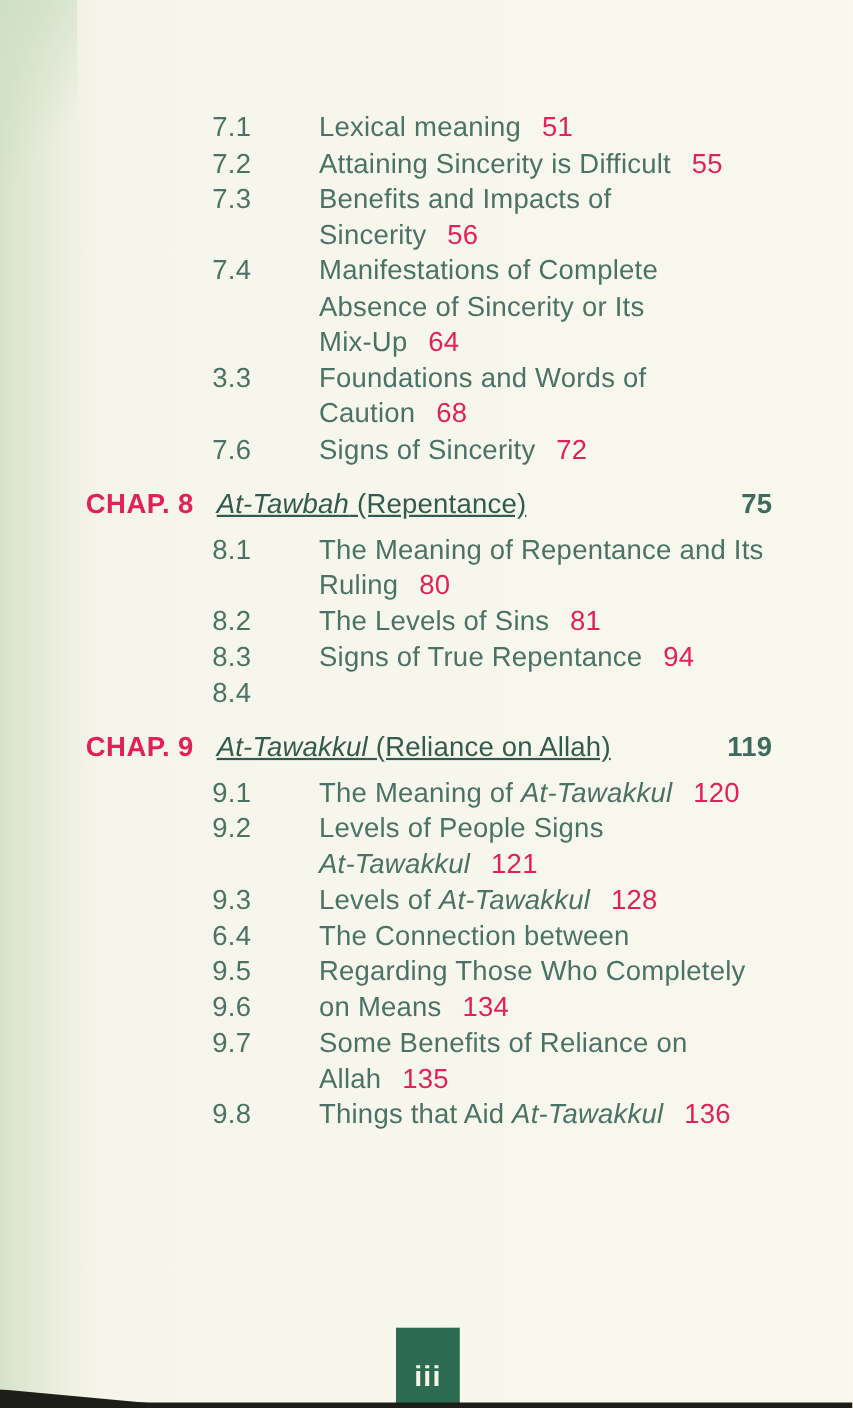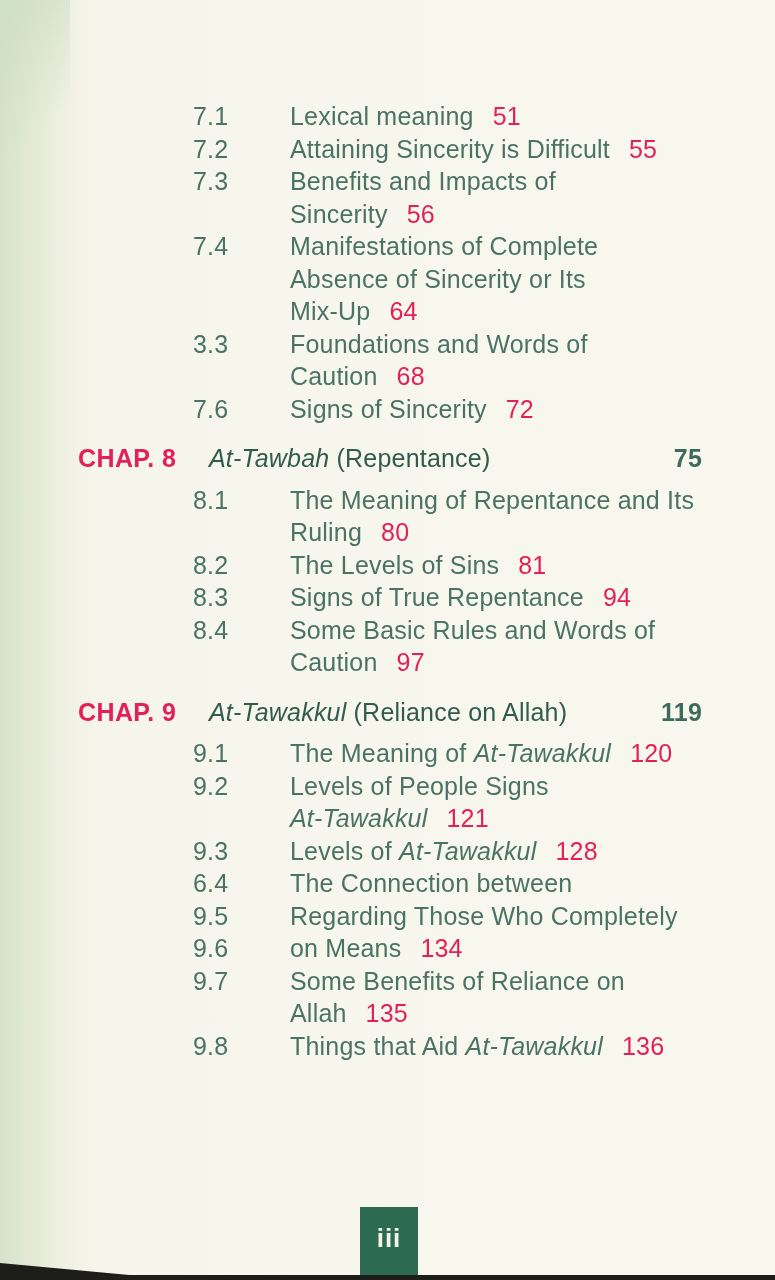--- a/index.html
+++ b/index.html
@@ -30,48 +30,48 @@
   .bottom-left-wedge{
     position:absolute;left:0;bottom:4px;width:140px;height:13px;background:#1d1d1a;
     clip-path:polygon(0 0,100% 100%,0 100%);
   }
   
   .toc{
     position:absolute;left:78px;top:100px;width:624px;
     color:#4b7365;font-size:25px;line-height:32.5px;letter-spacing:0.2px;
   }
   .chapter-heading{
-    display:flex;align-items:baseline;margin-top:17px;margin-bottom:9px;gap:12px;
+    display:flex;align-items:baseline;margin-top:17px;margin-bottom:9px;
   }
   .chapter-label{
     flex:0 0 119px;font-weight:bold;color:#e32059;letter-spacing:0.4px;
   }
   .chapter-title{
-    flex:1 1 auto;color:#315b4c;
+    flex:1 1 auto;color:#315b4c;text-decoration:underline;
   }
   .chapter-page{
     flex:0 0 auto;color:#3f6b5c;text-align:left;font-weight:bold;
   }
   .toc-entry{
     display:flex;align-items:flex-start;margin-left:115px;gap:20px;
   }
   .entry-num{
     flex:0 0 77px;
   }
   .entry-text{
     flex:1 1 auto;
   }
   .it{font-style:italic;}
   .page-num{
     color:#e32059;margin-left:19px;
   }
   
   .footer-box{
     position:absolute;left:360px;top:1207px;width:58px;height:73px;
-    background:#2c6a51;display:flex;align-items:flex-start;justify-content:center;
+    background:#2c6a51;display:flex;align-items:center;justify-content:center;
   }
   .footer-label{
     color:#f2f5e8;font-weight:bold;font-size:26px;margin-top:16px;letter-spacing:1px;
   }
 </style>
 </head>
 <body>
 
 <div class="page">
   <div class="left-edge"></div>
@@ -137,24 +137,20 @@
         </span>
       </div>
       <div class="toc-entry">
         <span class="entry-num">8.3</span>
         <span class="entry-text">
           <div><span>Signs of True Repentance</span><span class="page-num">94</span></div>
         </span>
       </div>
       <div class="toc-entry">
         <span class="entry-num">8.4</span>
-        <span class="entry-text">
-          <div><span>Some Basic Rules and Words of</span></div>
-          <div><span>Caution</span><span class="page-num">97</span></div>
-        </span>
       </div>
       <div class="chapter-heading">
         <span class="chapter-label">CHAP. 9</span>
         <span class="chapter-title"><span class="it">At-Tawakkul</span><span> (Reliance on Allah)</span></span>
         <span class="chapter-page">119</span>
       </div>
       <div class="toc-entry">
         <span class="entry-num">9.1</span>
         <span class="entry-text">
           <div><span>The Meaning of </span><span class="it">At-Tawakkul</span><span class="page-num">120</span></div>

